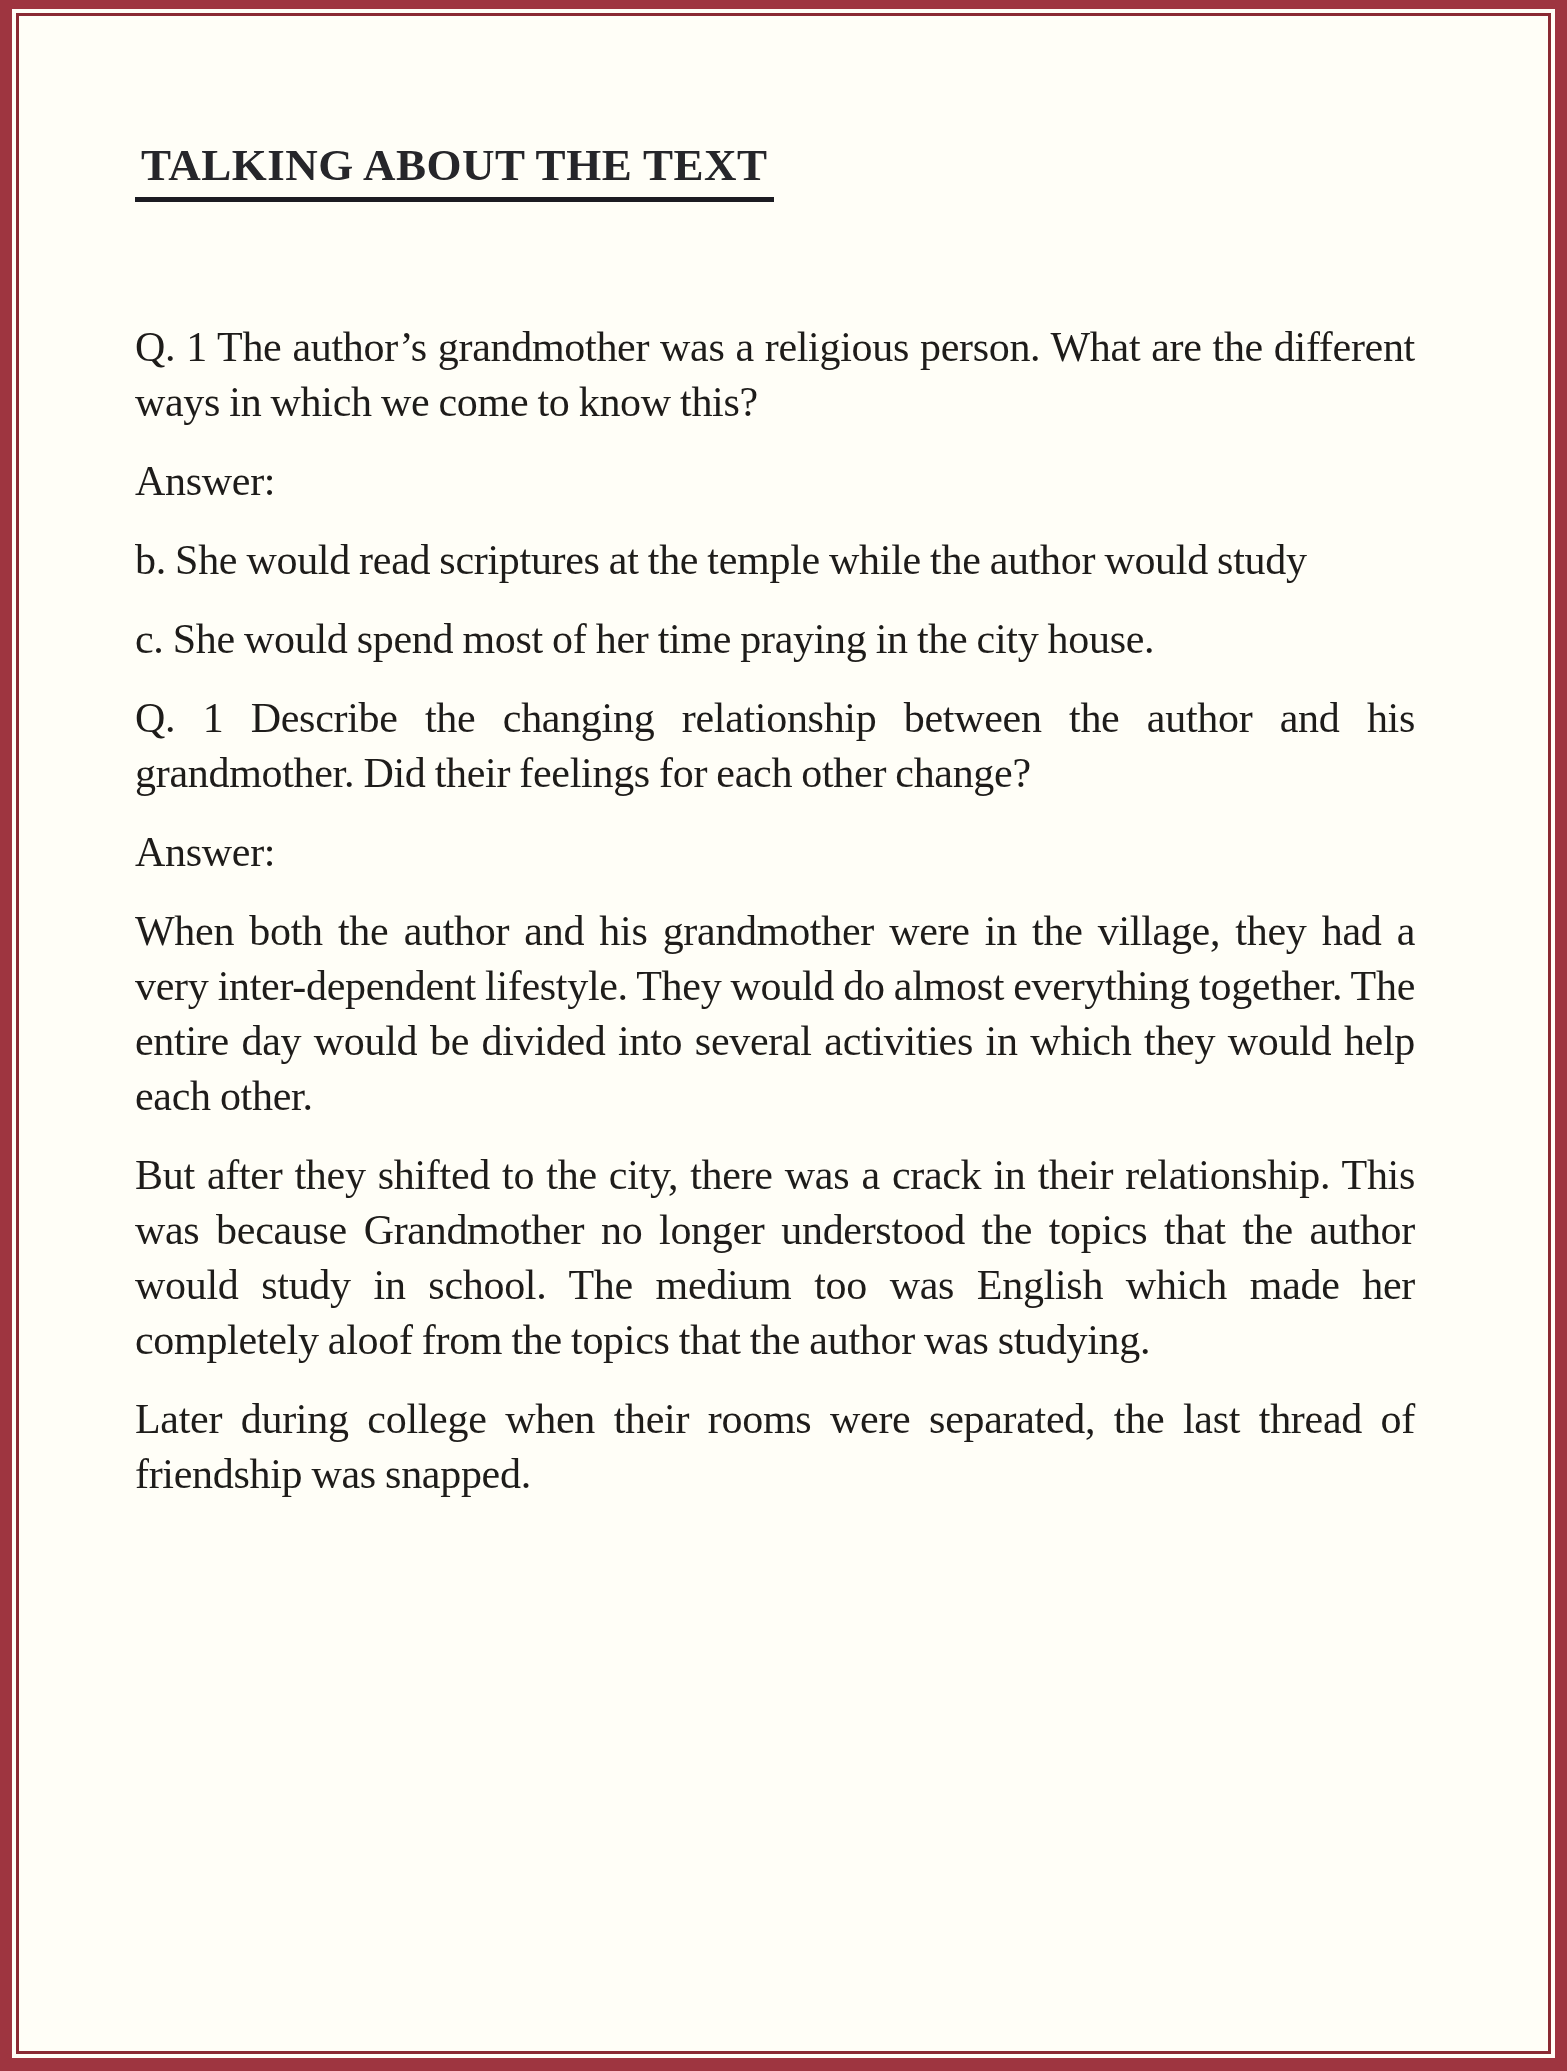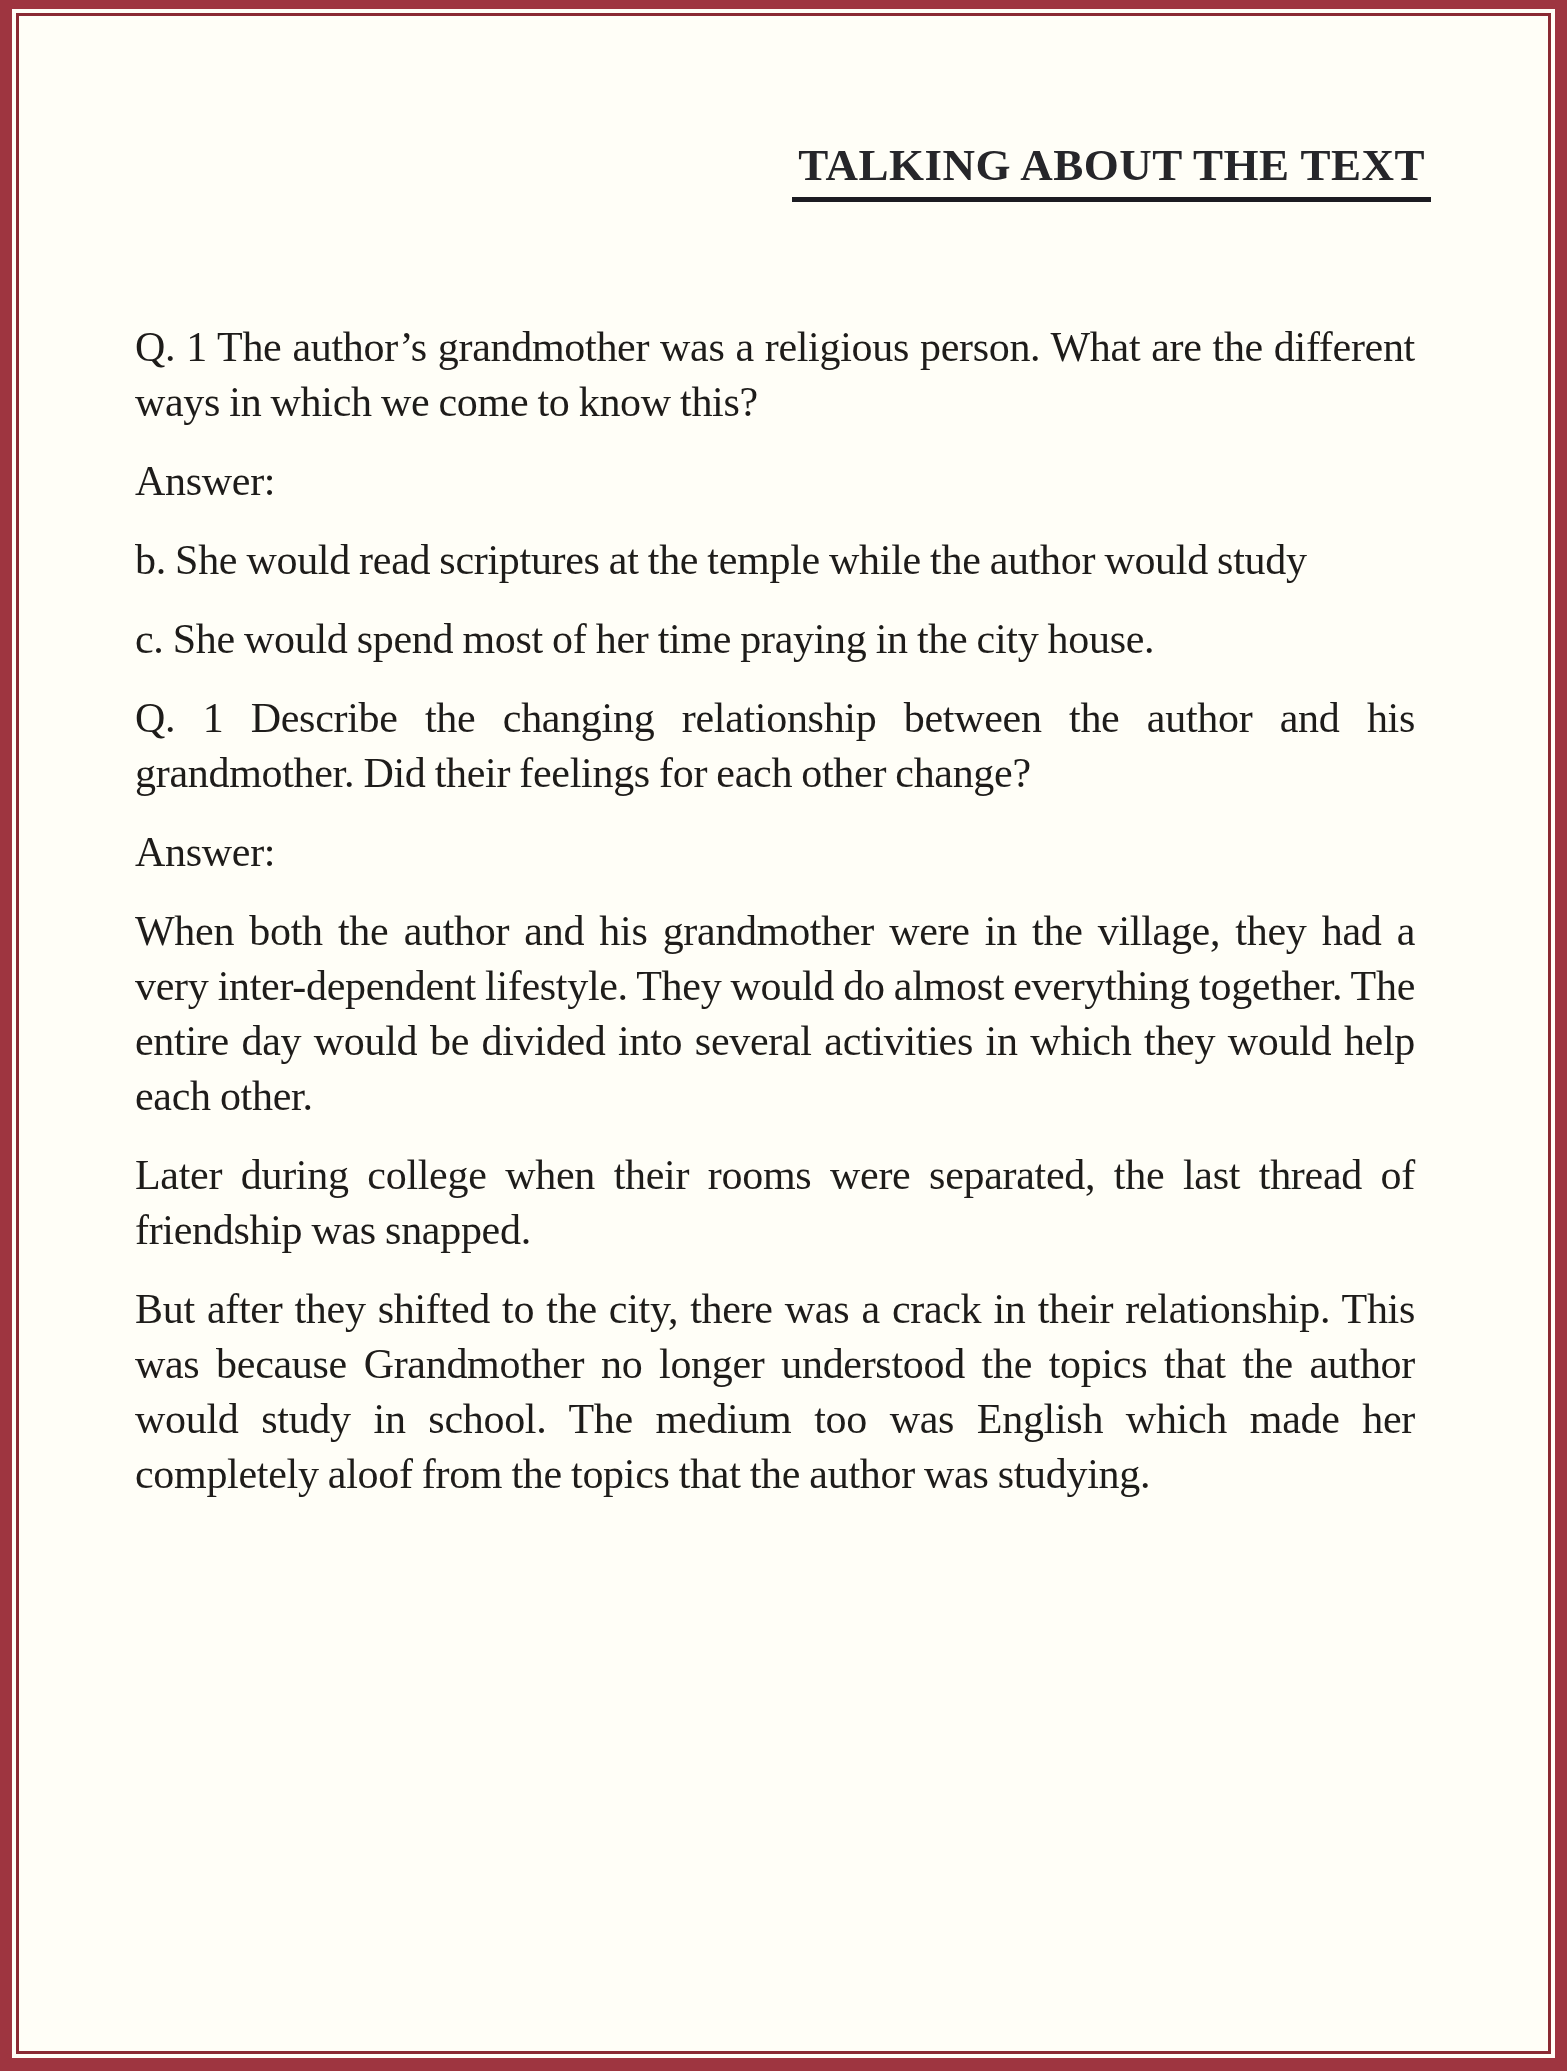--- a/index.html
+++ b/index.html
@@ -25,21 +25,21 @@
     box-sizing: border-box;
     width: 100%;
     height: 100%;
     border: 3px solid #8a2a33;
     background: #fffef7;
     padding: 126px 117px 40px 116px;
     overflow: hidden;
   }
   .doc-title {
     margin: 0 0 118px 0;
-    text-align: right;
+    text-align: left;
     font-family: "Liberation Serif", "DejaVu Serif", serif;
     font-weight: bold;
     font-size: 45px;
     line-height: 1.05;
     color: #26262a;
     letter-spacing: 0.5px;
   }
   .doc-title .underlined {
     display: inline-block;
     border-bottom: 5px solid #1c1c22;
@@ -67,18 +67,18 @@
         <span class="underlined">TALKING ABOUT THE TEXT</span>
       </h1>
 
       <p class="para">Q. 1 The author’s grandmother was a religious person. What are the different ways in which we come to know this?</p>
       <p class="para">Answer:</p>
       <p class="para">b. She would read scriptures at the temple while the author would study</p>
       <p class="para">c. She would spend most of her time praying in the city house.</p>
       <p class="para">Q. 1 Describe the changing relationship between the author and his grandmother. Did their feelings for each other change?</p>
       <p class="para">Answer:</p>
       <p class="para">When both the author and his grandmother were in the village, they had a very inter-dependent lifestyle. They would do almost everything together. The entire day would be divided into several activities in which they would help each other.</p>
+      <p class="para">But after they shifted to the city, there was a crack in their relationship. This was because Grandmother no longer understood the topics that the author would study in school. The medium too was English which made her completely aloof from the topics that the author was studying.</p>
       <p class="para">Later during college when their rooms were separated, the last thread of friendship was snapped.</p>
-      <p class="para">But after they shifted to the city, there was a crack in their relationship. This was because Grandmother no longer understood the topics that the author would study in school. The medium too was English which made her completely aloof from the topics that the author was studying.</p>
 
     </div>
   </div>
 </div>
 
 </body></html>

